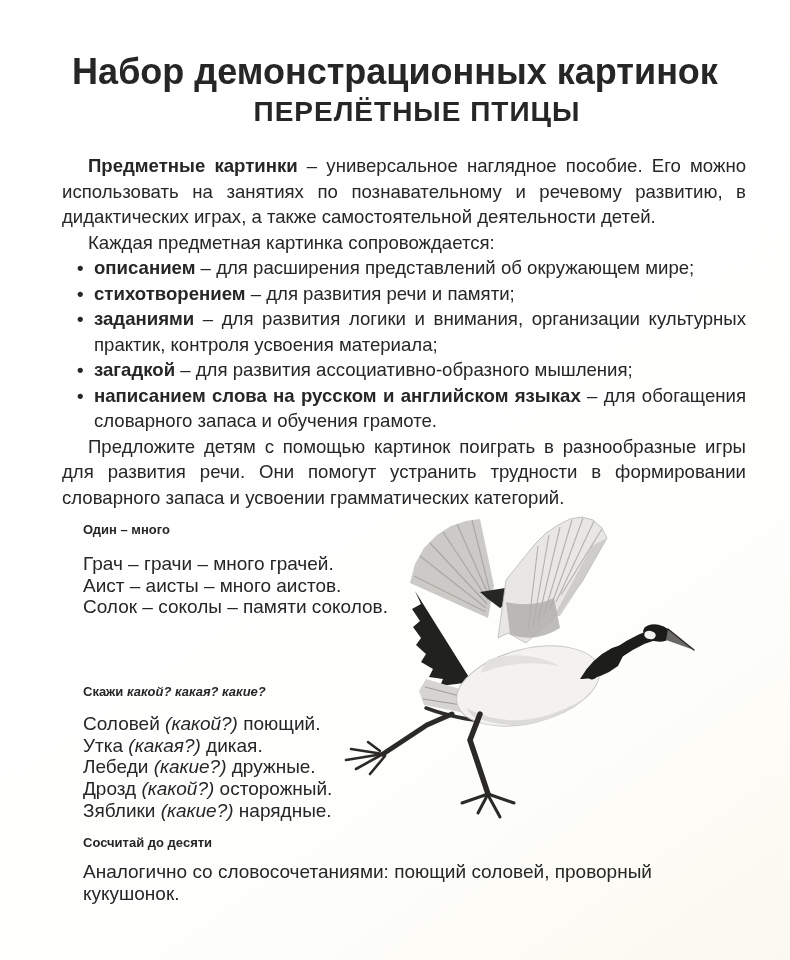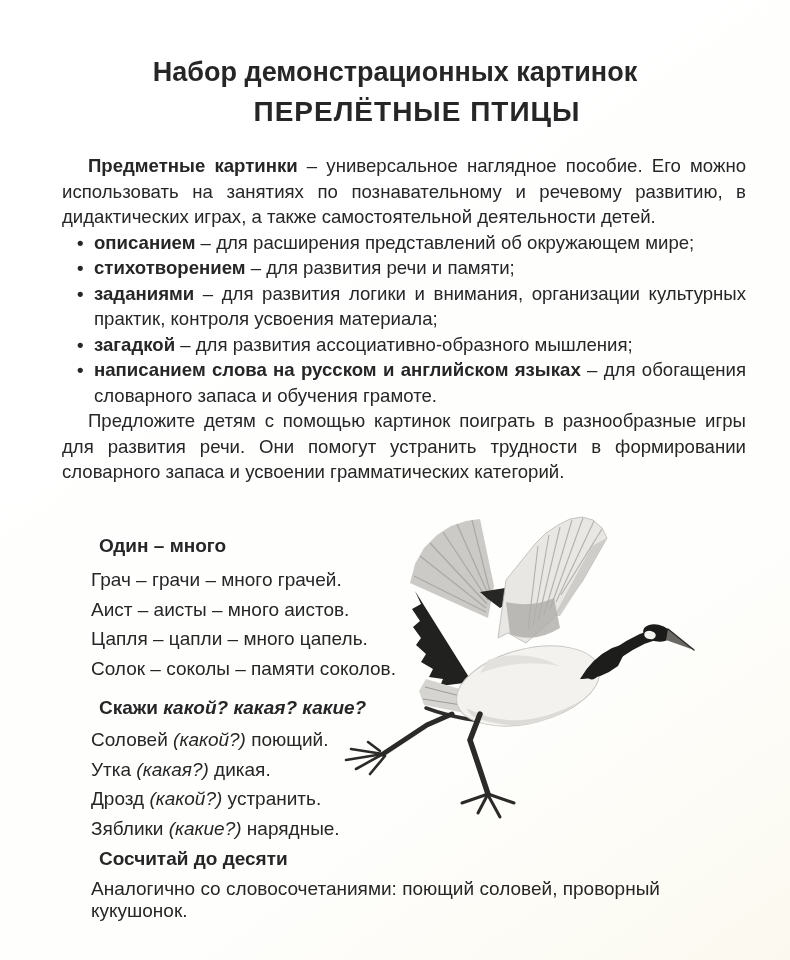--- a/index.html
+++ b/index.html
@@ -15,38 +15,38 @@
     text-align:center;font-family:"DejaVu Sans",sans-serif;
     font-weight:bold;font-size:60px;letter-spacing:2px;
     color:#fbfbf8;
     text-shadow:
       -2px -2px 0 #dcdbd7, 2px -2px 0 #dcdbd7, -2px 2px 0 #dcdbd7, 2px 2px 0 #dcdbd7,
       -2px 0 0 #dcdbd7, 2px 0 0 #dcdbd7, 0 -2px 0 #dcdbd7, 0 2px 0 #dcdbd7,
       5px 7px 5px rgba(150,148,138,0.5);
     white-space:nowrap;
   }
   .title{position:absolute;top:57px;left:0;width:100%;text-align:center;font-weight:bold;z-index:1;}
-  .title-line1{font-size:27px;line-height:30px;}
+  .title-line1{font-size:36px;line-height:30px;}
   .title-line2{font-size:28px;line-height:30px;margin-top:10px;letter-spacing:1px;padding-left:44px;}
 
   .intro{
     position:absolute;top:153px;left:62px;width:684px;z-index:1;
     font-size:18.6px;line-height:25.5px;text-align:justify;
   }
   .para{margin:0;text-indent:26px;}
   .bullets{margin:0;padding:0;list-style:none;}
   .bullets li{position:relative;padding-left:32px;text-align:justify;}
   .bullets li::before{content:"\2022";position:absolute;left:15px;top:0;font-weight:bold;}
   .p3{}
   b{font-weight:bold;}
   i{font-style:italic;}
 
   .sec{position:absolute;left:83px;z-index:1;font-size:19px;line-height:21.8px;}
-  .sec h3{font-size:19px;line-height:21.8px;margin:16px;font-weight:bold;}
-  .sec .line{margin:8px;}
+  .sec h3{font-size:13px;line-height:21.8px;margin:0;font-weight:bold;}
+  .sec .line{margin:0;}
   .sec1{top:519px;width:340px;}
   .sec1 h3{margin-bottom:12px;}
   .sec2{top:681px;width:340px;}
   .sec2 h3{margin-bottom:10px;}
   .sec3{top:832px;width:663px;line-height:22.5px;}
   .sec3 h3{margin-bottom:7px;}
 
   .crane{position:absolute;left:330px;top:488px;width:460px;height:360px;z-index:1;}
 </style>
 </head>
@@ -55,43 +55,44 @@
 <div class="page">
 
 
   <header class="title">
     <div class="title-line1">Набор демонстрационных картинок</div>
     <div class="title-line2">ПЕРЕЛЁТНЫЕ ПТИЦЫ</div>
   </header>
 
   <div class="intro">
     <p class="para"><b>Предметные картинки</b><span> – универсальное наглядное пособие. Его можно использовать на занятиях по познавательному и речевому развитию, в дидактических играх, а также самостоятельной деятельности детей.</span></p>
+    <p class="para">Каждая предметная картинка сопровождается:</p>
     <ul class="bullets">
       <li><b>описанием</b><span> – для расширения представлений об окружающем мире;</span></li>
       <li><b>стихотворением</b><span> – для развития речи и памяти;</span></li>
       <li><b>заданиями</b><span> – для развития логики и внимания, организации культурных практик, контроля усвоения материала;</span></li>
       <li><b>загадкой</b><span> – для развития ассоциативно-образного мышления;</span></li>
       <li><b>написанием слова на русском и английском языках</b><span> – для обогащения словарного запаса и обучения грамоте.</span></li>
     </ul>
     <p class="para p3">Предложите детям с помощью картинок поиграть в разнообразные игры для развития речи. Они помогут устранить трудности в формировании словарного запаса и усвоении грамматических категорий.</p>
   </div>
 
   <section class="sec sec1">
     <h3>Один – много</h3>
     <div class="line">Грач – грачи – много грачей.</div>
     <div class="line">Аист – аисты – много аистов.</div>
-    <div class="line">Цапля – цапли – много цапель.</div>
     <div class="line">Солок – соколы – памяти соколов.</div>
   </section>
 
   <section class="sec sec2">
     <h3><span>Скажи </span><i>какой? какая? какие?</i></h3>
     <div class="line"><span>Соловей </span><i>(какой?)</i><span> поющий.</span></div>
     <div class="line"><span>Утка </span><i>(какая?)</i><span> дикая.</span></div>
-    <div class="line"><span>Дрозд </span><i>(какой?)</i><span> устранить.</span></div>
+    <div class="line"><span>Лебеди </span><i>(какие?)</i><span> дружные.</span></div>
+    <div class="line"><span>Дрозд </span><i>(какой?)</i><span> осторожный.</span></div>
     <div class="line"><span>Зяблики </span><i>(какие?)</i><span> нарядные.</span></div>
   </section>
 
   <section class="sec sec3">
     <h3>Сосчитай до десяти</h3>
     <div class="line">Аналогично со словосочетаниями: поющий соловей, проворный кукушонок.</div>
   </section>
 
   <svg class="crane" viewBox="0 0 460 360" xmlns="http://www.w3.org/2000/svg">
 

